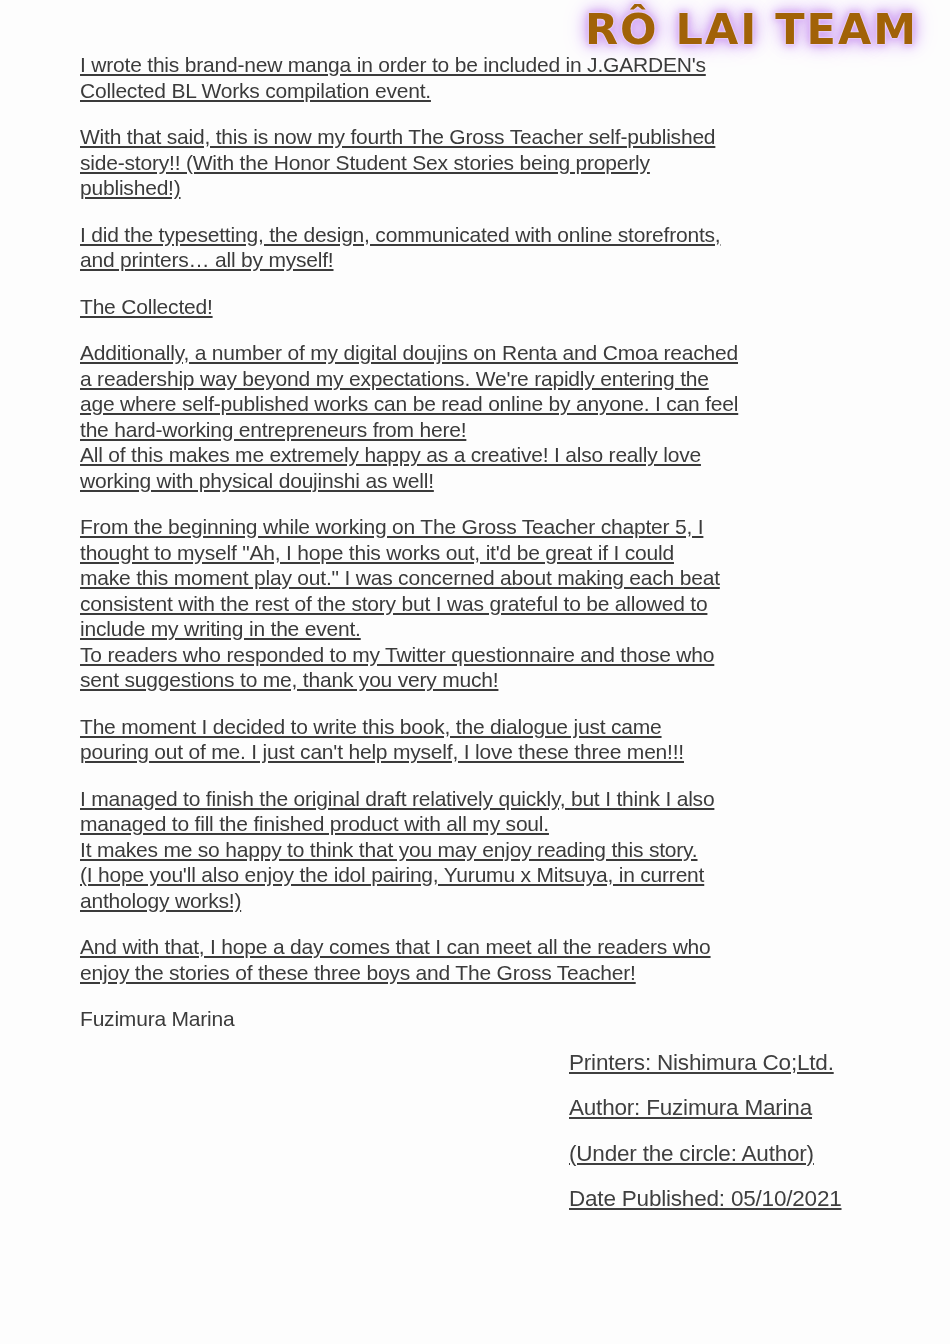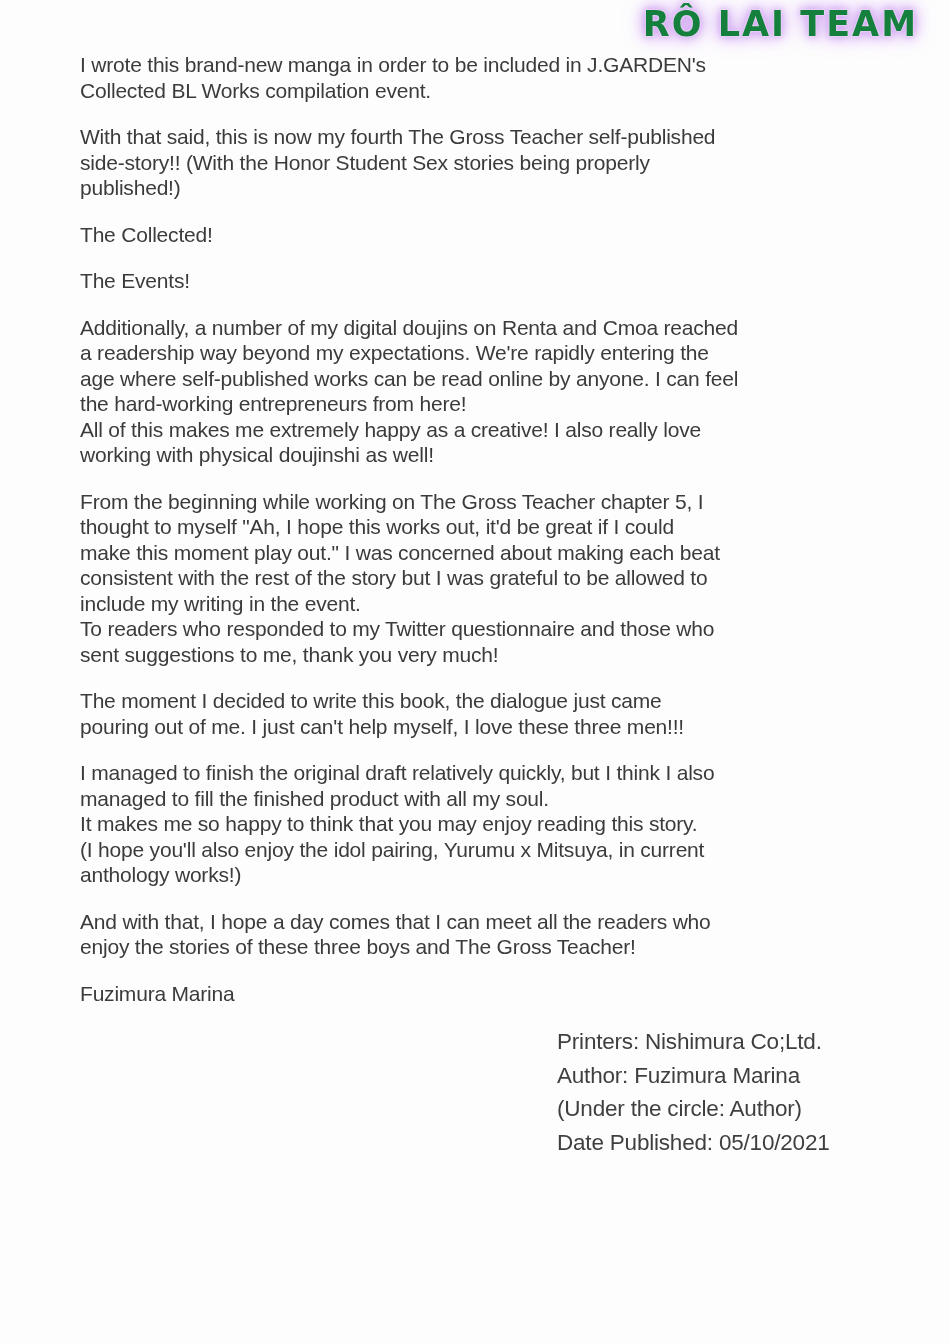--- a/index.html
+++ b/index.html
@@ -9,24 +9,24 @@
     background: #fdfdfd;
     position: relative;
     overflow: hidden;
     font-family: "Liberation Sans", sans-serif;
   }
   .watermark {
     position: absolute;
     top: 4px;
     right: 32px;
     font-family: "DejaVu Sans", sans-serif;
-    font-size: 35px;
+    font-size: 43px;
     font-weight: 800;
     letter-spacing: 2px;
-    color: #15803d;
+    color: #a16207;
     text-shadow:
       0 0 2px #ffffff,
       0 0 5px #dcb6f6,
       0 0 9px #cf9ef2,
       0 0 16px #c993ee,
       0 0 26px #dcbdf8;
     white-space: nowrap;
   }
   .afterword {
     position: absolute;
@@ -34,50 +34,52 @@
     top: 52px;
     width: 830px;
     color: #3b3b3b;
     font-size: 21px;
     line-height: 25.5px;
     letter-spacing: -0.2px;
   }
   .para {
     margin: 0 0 21px 0;
     white-space: pre-line;
+    text-decoration: underline;
   }
   .signature {
-    margin: 0 0 21px 0;
+    margin: 0 0 15px 0;
     white-space: pre-line;
   }
   .colophon {
     margin: 4px 0 0 473px;
     font-size: 22.5px;
     line-height: 29.5px;
     color: #3f3f3f;
   }
   .colophon .para {
-    margin: 4px;
+    margin: 16px;
   }
 </style>
 </head>
 <body>
 
 <div class="watermark">RÔ LAI TEAM</div>
 
 <div class="afterword">
 
   <div>
       <p class="para">I wrote this brand-new manga in order to be included in J.GARDEN's
 Collected BL Works compilation event.</p>
       <p class="para">With that said, this is now my fourth The Gross Teacher self-published
 side-story!! (With the Honor Student Sex stories being properly
 published!)</p>
+      <p class="para">I did the typesetting, the design, communicated with online storefronts,
+and printers… all by myself!</p>
       <p class="para">The Collected!</p>
-      <p class="para">The Events!</p>
       <p class="para">Additionally, a number of my digital doujins on Renta and Cmoa reached
 a readership way beyond my expectations. We're rapidly entering the
 age where self-published works can be read online by anyone. I can feel
 the hard-working entrepreneurs from here!
 All of this makes me extremely happy as a creative! I also really love
 working with physical doujinshi as well!</p>
       <p class="para">From the beginning while working on The Gross Teacher chapter 5, I
 thought to myself "Ah, I hope this works out, it'd be great if I could
 make this moment play out." I was concerned about making each beat
 consistent with the rest of the story but I was grateful to be allowed to

